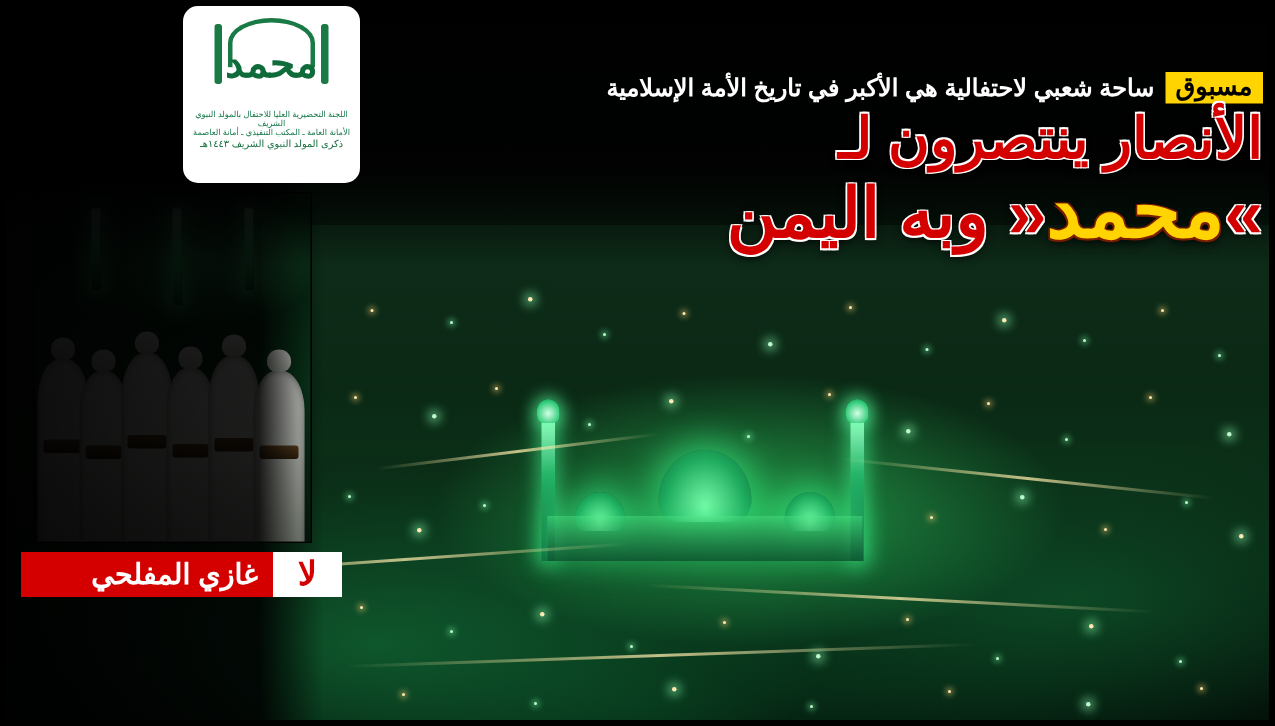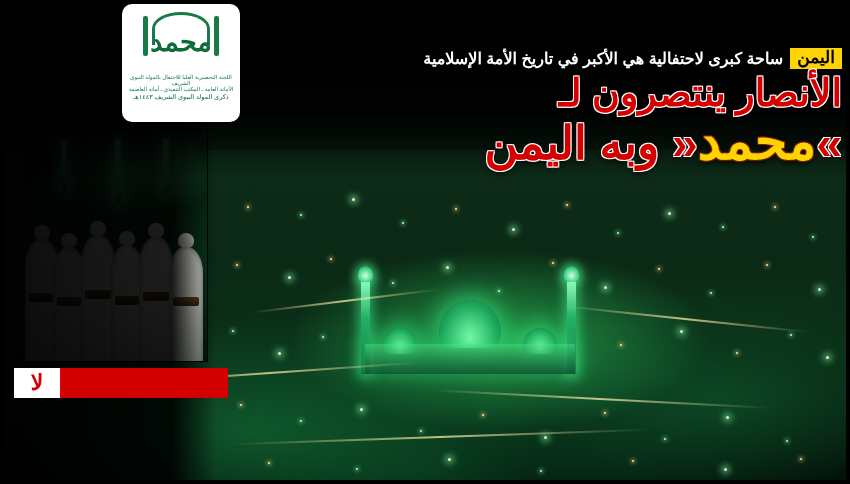--- a/index.html
+++ b/index.html
@@ -420,31 +420,32 @@
       <div class="dome-ico"></div>
       <div class="script">محمد</div>
     </div>
     <div class="logo-line1">اللجنة التحضيرية العليا للاحتفال بالمولد النبوي الشريف</div>
     <div class="logo-line2">الأمانة العامة ـ المكتب التنفيذي ـ أمانة العاصمة</div>
     <div class="logo-line3">ذكرى المولد النبوي الشريف ١٤٤٣هـ</div>
   </div>
 
   <div class="head-block">
     <div class="kicker-row">
-      <span class="kicker-tag">اليمن</span>
-      <span class="kicker-text">ساحة كبرى لاحتفالية هي الأكبر في تاريخ الأمة الإسلامية</span>
+      <span class="kicker-tag">مسبوق</span>
+      <span class="kicker-text">ساحة شعبي لاحتفالية هي الأكبر في تاريخ الأمة الإسلامية</span>
     </div>
 
     <div class="main-head">الأنصار ينتصرون لـ</div>
     <div class="main-head-2">
       <span>»</span><span class="gold">محمد</span><span>« وبه اليمن</span>
     </div>
   </div>
 
   <div class="byline">
+    <span class="name">غازي المفلحي</span>
     <span class="mark">لا</span>
   </div>
 
   <div class="edge-top"></div>
   <div class="edge-bottom"></div>
   <div class="edge-left"></div>
   <div class="edge-right"></div>
 </div>
 
 </body></html>

